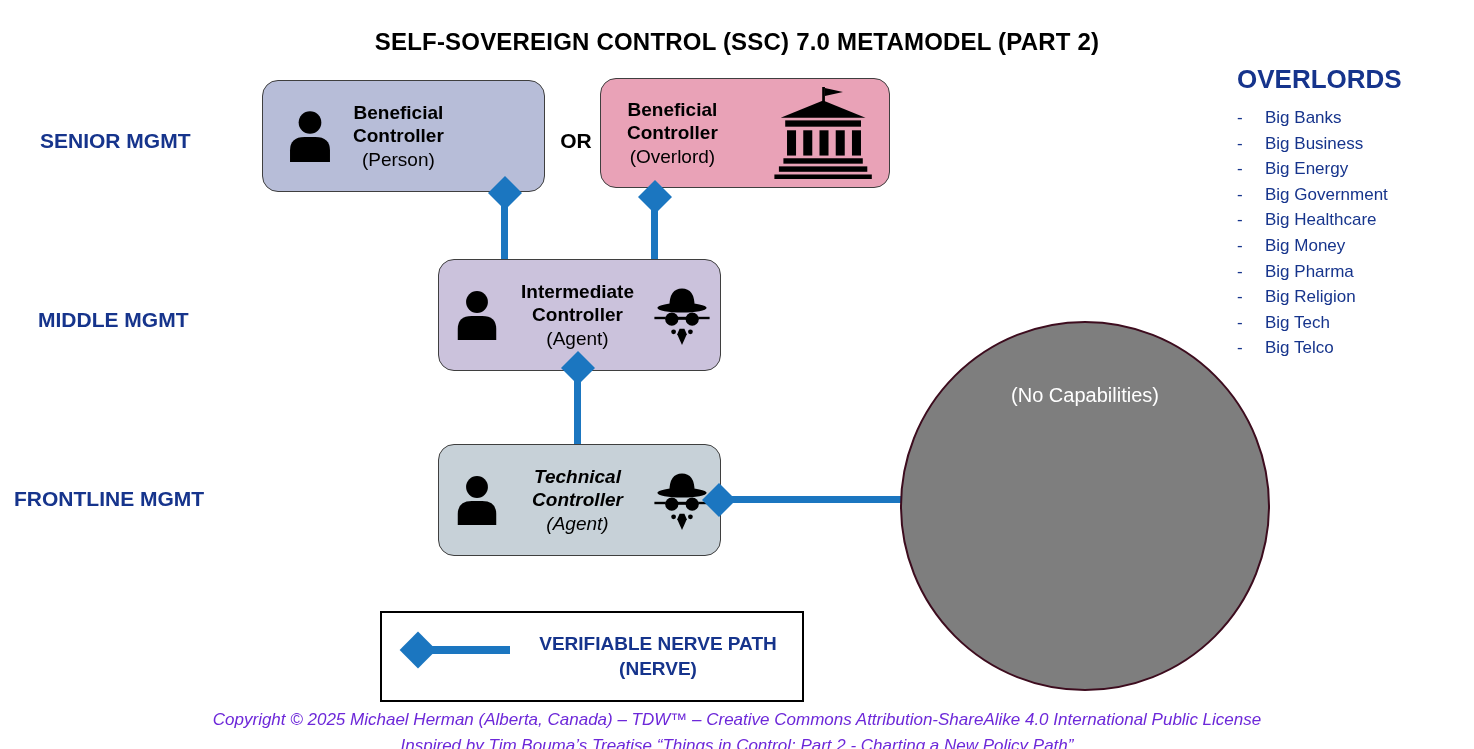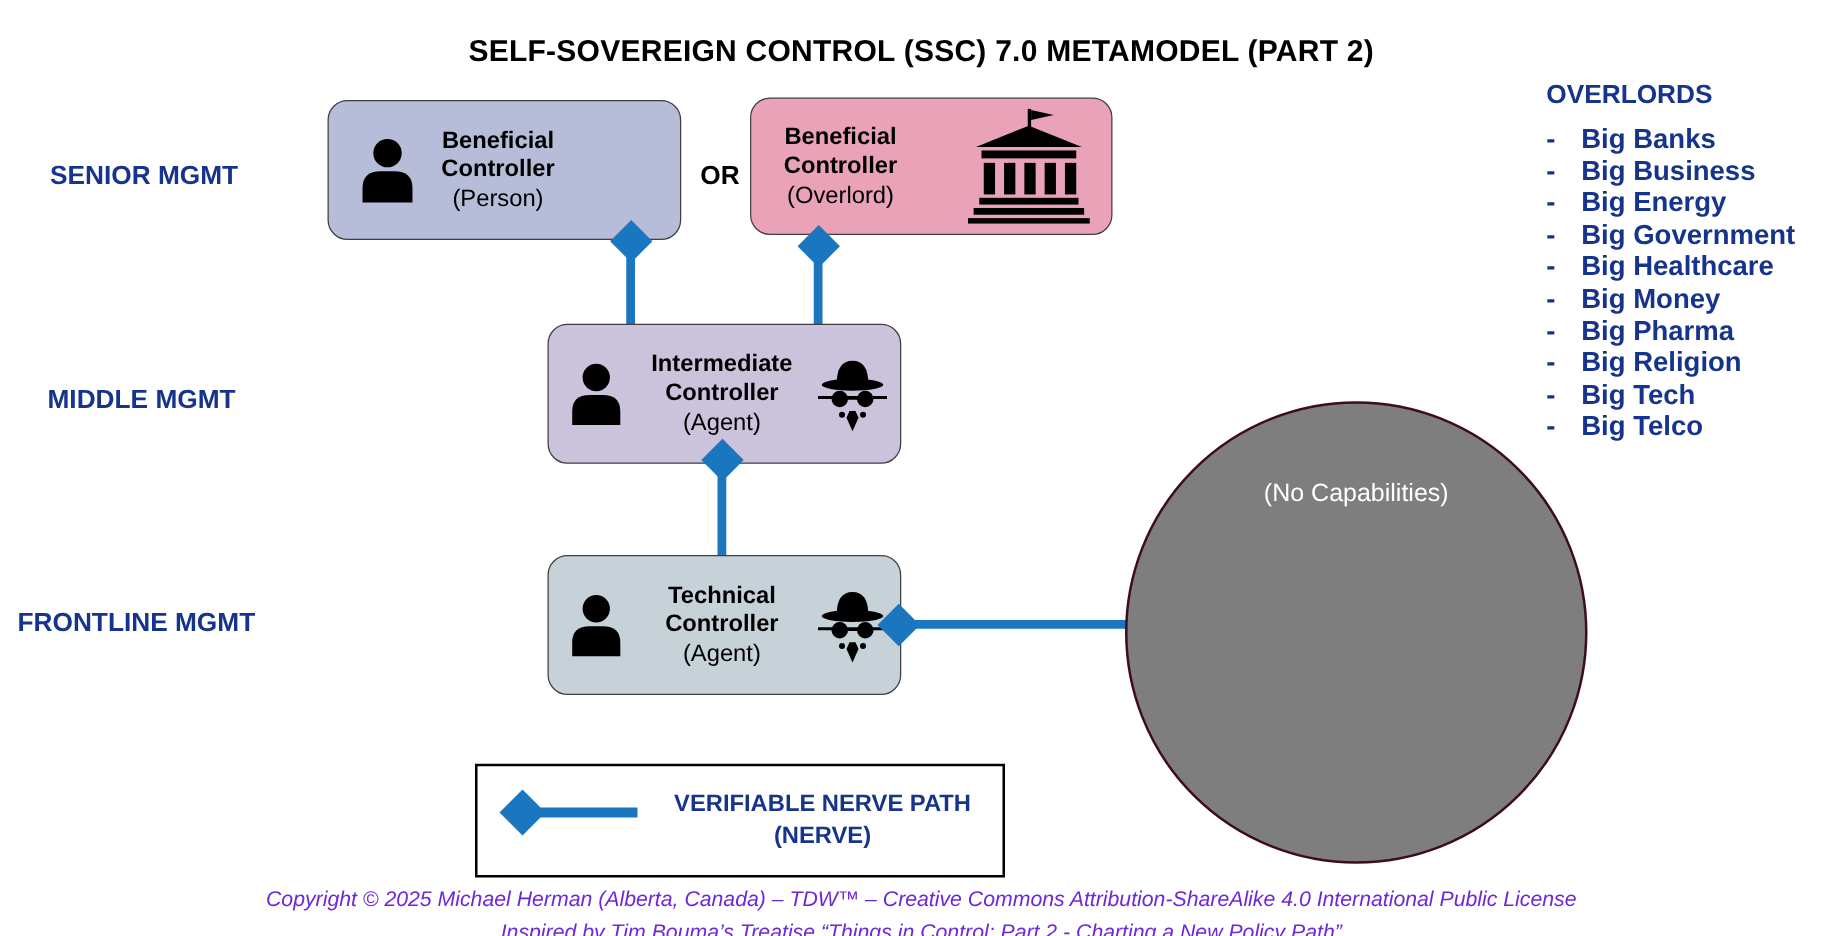--- a/index.html
+++ b/index.html
@@ -18,21 +18,21 @@
     position:absolute; left:548px; top:113px; width:56px; text-align:center;
     font-size:21px; font-weight:bold; color:#000;
   }
   .box {
     position:absolute; border:1.6px solid var(--box-border); border-radius:16px;
     display:flex; align-items:center; box-sizing:border-box; z-index:2;
   }
   .box-person       { left:262px; top:64px;  width:283px; height:112px; background:var(--fill-person); }
   .box-overlord     { left:600px; top:62px;  width:290px; height:110px; background:var(--fill-overlord); }
   .box-intermediate { left:438px; top:243px; width:283px; height:112px; background:var(--fill-intermediate); }
-  .box-technical    { left:438px; top:428px; width:283px; height:112px; background:var(--fill-technical); }
+  .box-technical    { left:438px; top:428px; width:283px; height:112px; background:var(--fill-technical);font-style:italic; }
   .box-text { text-align:center; color:#000; }
   .box-text .bt-bold { font-size:19px; font-weight:bold; line-height:1.22; }
   .box-text .bt-reg  { font-size:19px; font-weight:normal; line-height:1.22; }
   .icon { display:inline-flex; align-items:center; justify-content:center; flex:0 0 auto; }
   .icon-person-left { margin-left:20px; }
   .box-person .box-text { margin-left:16px; }
   .box-overlord .box-text { margin-left:26px; }
   .box-overlord .icon-building { margin-left:auto; margin-right:12px; }
   .box-intermediate .icon-person-left, .box-technical .icon-person-left { margin-left:12px; }
   .box-intermediate .box-text, .box-technical .box-text { flex:1; }
@@ -46,22 +46,22 @@
   .nerve-diamond {
     position:absolute; width:24px; height:24px; background:var(--nerve);
     transform:rotate(45deg); z-index:3;
   }
   .nd-1 { left:493px; top:165px; }
   .nd-2 { left:643px; top:169px; }
   .nd-3 { left:566px; top:340px; }
   .nd-4 { left:707px; top:472px; }
 
   .overlords { position:absolute; left:1237px; top:48px; color:var(--navy); }
-  .ov-heading { font-size:21px; font-weight:bold; margin-bottom:10px; }
-  .ov-item { font-size:22px; font-weight:bold; line-height:25.6px; white-space:nowrap; }
+  .ov-heading { font-size:26px; font-weight:bold; margin-bottom:10px; }
+  .ov-item { font-size:17px; font-weight:normal; line-height:25.6px; white-space:nowrap; }
   .ov-dash { display:inline-block; width:28px; }
 
   .thing-outer {
     position:absolute; left:900px; top:305px; width:370px; height:370px;
     background:var(--circle-gray); border:2px solid var(--circle-border);
     border-radius:50%; box-sizing:border-box; z-index:2;
   }
   .thing-outer-label {
     position:absolute; top:58px; left:0; width:100%; text-align:center;
     color:#fff; font-size:20px; line-height:1.45;

